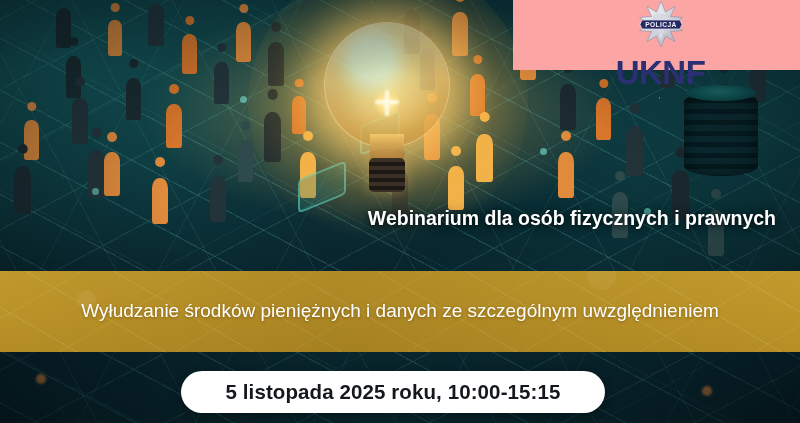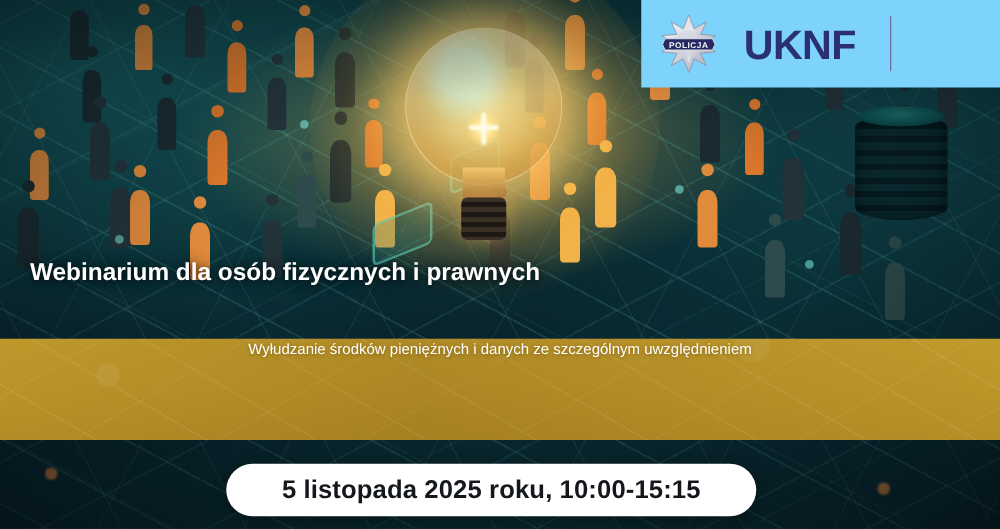--- a/index.html
+++ b/index.html
@@ -110,38 +110,38 @@
     border:2px solid rgba(90,220,205,.55);border-radius:5px;
     background:rgba(30,120,115,.30);
   }
   .chip-sq.b{left:298px;top:170px;width:48px;height:34px;}
 
   .node{position:absolute;width:7px;height:7px;border-radius:50%;background:rgba(130,240,225,.55);}
   .dot-o{position:absolute;width:10px;height:10px;border-radius:50%;background:rgba(224,130,60,.8);filter:blur(1px);}
 
   
   .logo-card{
-    position:absolute;left:513px;top:0;width:287px;height:70px;background:#7dd3fc;
-    display:flex;align-items:center;padding:0 6px 0 14px;gap:20px;
+    position:absolute;left:513px;top:0;width:287px;height:70px;background:#fca5a5;
+    display:flex;align-items:center;padding:0 6px 0 14px;gap:8px;flex-direction:column;
   }
   .police-badge{position:relative;width:48px;height:48px;flex:0 0 48px;}
   .police-badge svg{display:block;width:48px;height:48px;}
   .uknf-word{
     color:#2b2f73;font-weight:700;font-size:33px;letter-spacing:-.5px;line-height:1;
     font-family:"Liberation Sans", sans-serif;
   }
   .vdiv{width:1.5px;height:44px;background:#6d6f9a;margin:0 9px 0 7px;flex:0 0 1.5px;}
   .uknf-sub{display:flex;flex-direction:column;gap:2.5px;}
   .uknf-sub span{
     color:#2b2f73;font-weight:700;font-size:8.5px;letter-spacing:1.1px;line-height:1.08;
   }
 
   
   .headline{
-    position:absolute;left:0;top:206px;width:800px;text-align:left;
+    position:absolute;left:0;top:206px;width:800px;text-align:right;
     color:#ffffff;font-weight:700;font-size:19.5px;line-height:1.33;
     text-shadow:0 1px 5px rgba(0,0,0,.65), 0 0 14px rgba(0,0,0,.45);
     padding:0 24px;
   }
   .headline div{white-space:nowrap;}
 
   
   .gold-band{
     position:absolute;left:0;top:271px;width:800px;height:81px;
     background:linear-gradient(180deg,#c9a12e 0%,#c59c2b 45%,#bd9427 100%);
@@ -154,22 +154,22 @@
       repeating-linear-gradient(-30deg, rgba(255,235,175,.45) 0 1px, rgba(0,0,0,0) 1px 58px),
       radial-gradient(circle at 22% 40%, rgba(255,240,200,.45) 0 9px, rgba(0,0,0,0) 10px),
       radial-gradient(circle at 68% 18%, rgba(255,240,200,.4) 0 14px, rgba(0,0,0,0) 15px);
   }
   .gold-dark{
     position:absolute;left:0;top:0;width:100%;height:100%;
     background:linear-gradient(90deg, rgba(0,0,0,.05) 0%, rgba(60,40,0,.18) 42%, rgba(0,0,0,.04) 100%);
   }
   .gold-text{
     position:relative;z-index:2;width:100%;height:100%;
-    display:flex;flex-direction:column;align-items:center;justify-content:flex-start;
-    color:#ffffff;font-size:12px;line-height:1.4;font-weight:400;
+    display:flex;flex-direction:column;align-items:center;justify-content:center;
+    color:#ffffff;font-size:19px;line-height:1.4;font-weight:400;
     text-shadow:0 1px 3px rgba(90,60,0,.5);
   }
   .gold-text div{white-space:nowrap;}
 
   
   .date-pill{
     position:absolute;left:181px;top:371px;width:424px;height:42px;
     background:#ffffff;border-radius:22px;
     display:flex;align-items:center;justify-content:center;
     box-shadow:0 2px 10px rgba(0,0,0,.35);

